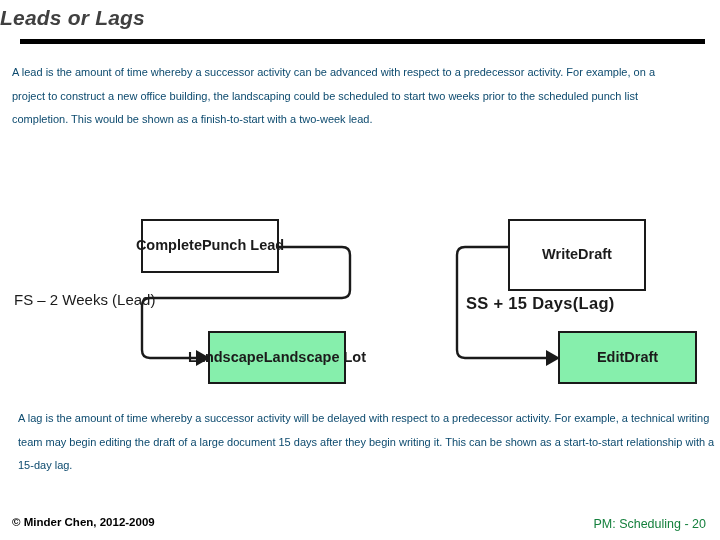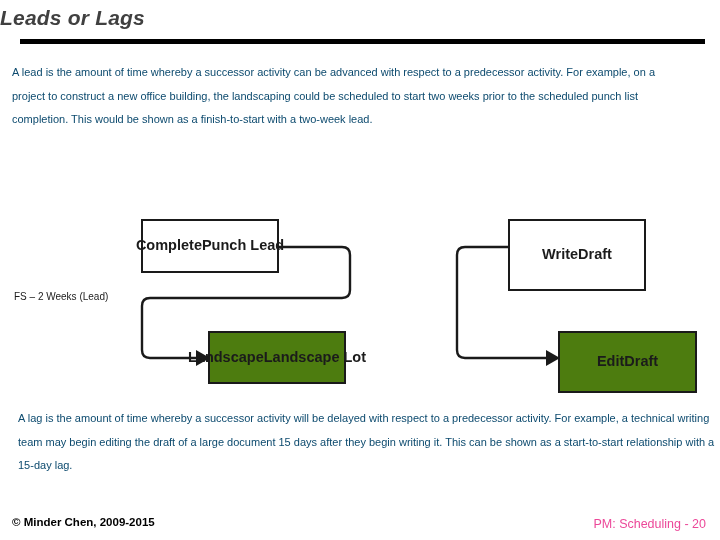--- a/index.html
+++ b/index.html
@@ -81,37 +81,37 @@
     flex-direction: row;
     align-items: center;
     justify-content: center;
     font-size: 14.5px;
     font-weight: bold;
     line-height: 17.5px;
     color: #1b1b1b;
     background: #ffffff;
     text-align: center;
   }
-  .node-box.shaded { background: #4d7c0f; }
+  .node-box.shaded { background: #86efac; }
   .node-line { display: block; white-space: nowrap; }
 
   #box-complete-punch-list { left: 141px; top: 19px;  width: 138px; height: 54px; }
   #box-landscape          { left: 208px; top: 131px; width: 138px; height: 53px; }
   #box-write-draft        { left: 508px; top: 19px;  width: 138px; height: 72px; }
-  #box-edit-draft         { left: 558px; top: 131px; width: 139px; height: 62px; }
+  #box-edit-draft         { left: 558px; top: 131px; width: 139px; height: 53px; }
 
   .edge-label {
     position: absolute;
     white-space: nowrap;
     color: #1b1b1b;
   }
   #label-fs-lead {
     left: 14px;
     top: 91px;
-    font-size: 10px;
+    font-size: 15px;
     font-weight: normal;
   }
   #label-ss-lag {
     left: 466px;
     top: 94px;
     font-size: 16.5px;
     font-weight: bold;
     letter-spacing: 0.3px;
   }
 
@@ -123,21 +123,21 @@
     font-size: 11.5px;
     font-weight: bold;
     color: #000000;
   }
   #footer-pagelabel {
     position: absolute;
     right: 14px;
     top: 517px;
     font-size: 12.5px;
     font-weight: normal;
-    color: #ec4899;
+    color: #15803d;
   }
 </style>
 </head>
 <body>
 
 <div id="slide-title">Leads or Lags</div>
 <div id="title-rule"></div>
 
 <div id="para-lead" class="body-para">A lead is the amount of time whereby a successor activity can be advanced with respect to a predecessor activity. For example, on a project to construct a new office building, the landscaping could be scheduled to start two weeks prior to the scheduled punch list completion. This would be shown as a finish-to-start with a two-week lead.</div>
 
@@ -168,18 +168,19 @@
   <div id="box-write-draft" class="node-box">
     <span class="node-line">Write</span>
     <span class="node-line">Draft</span>
   </div>
 
   <div id="box-edit-draft" class="node-box shaded">
     <span class="node-line">Edit</span>
     <span class="node-line">Draft</span>
   </div>
 
+  <div id="label-ss-lag" class="edge-label">SS + 15 Days(Lag)</div>
 </div>
 
 <div id="para-lag" class="body-para">A lag is the amount of time whereby a successor activity will be delayed with respect to a predecessor activity. For example, a technical writing team may begin editing the draft of a large document 15 days after they begin writing it. This can be shown as a start-to-start relationship with a 15-day lag.</div>
 
-<div id="footer-copyright">© Minder Chen, 2009-2015</div>
+<div id="footer-copyright">© Minder Chen, 2012-2009</div>
 <div id="footer-pagelabel">PM: Scheduling - 20</div>
 
 </body></html>

